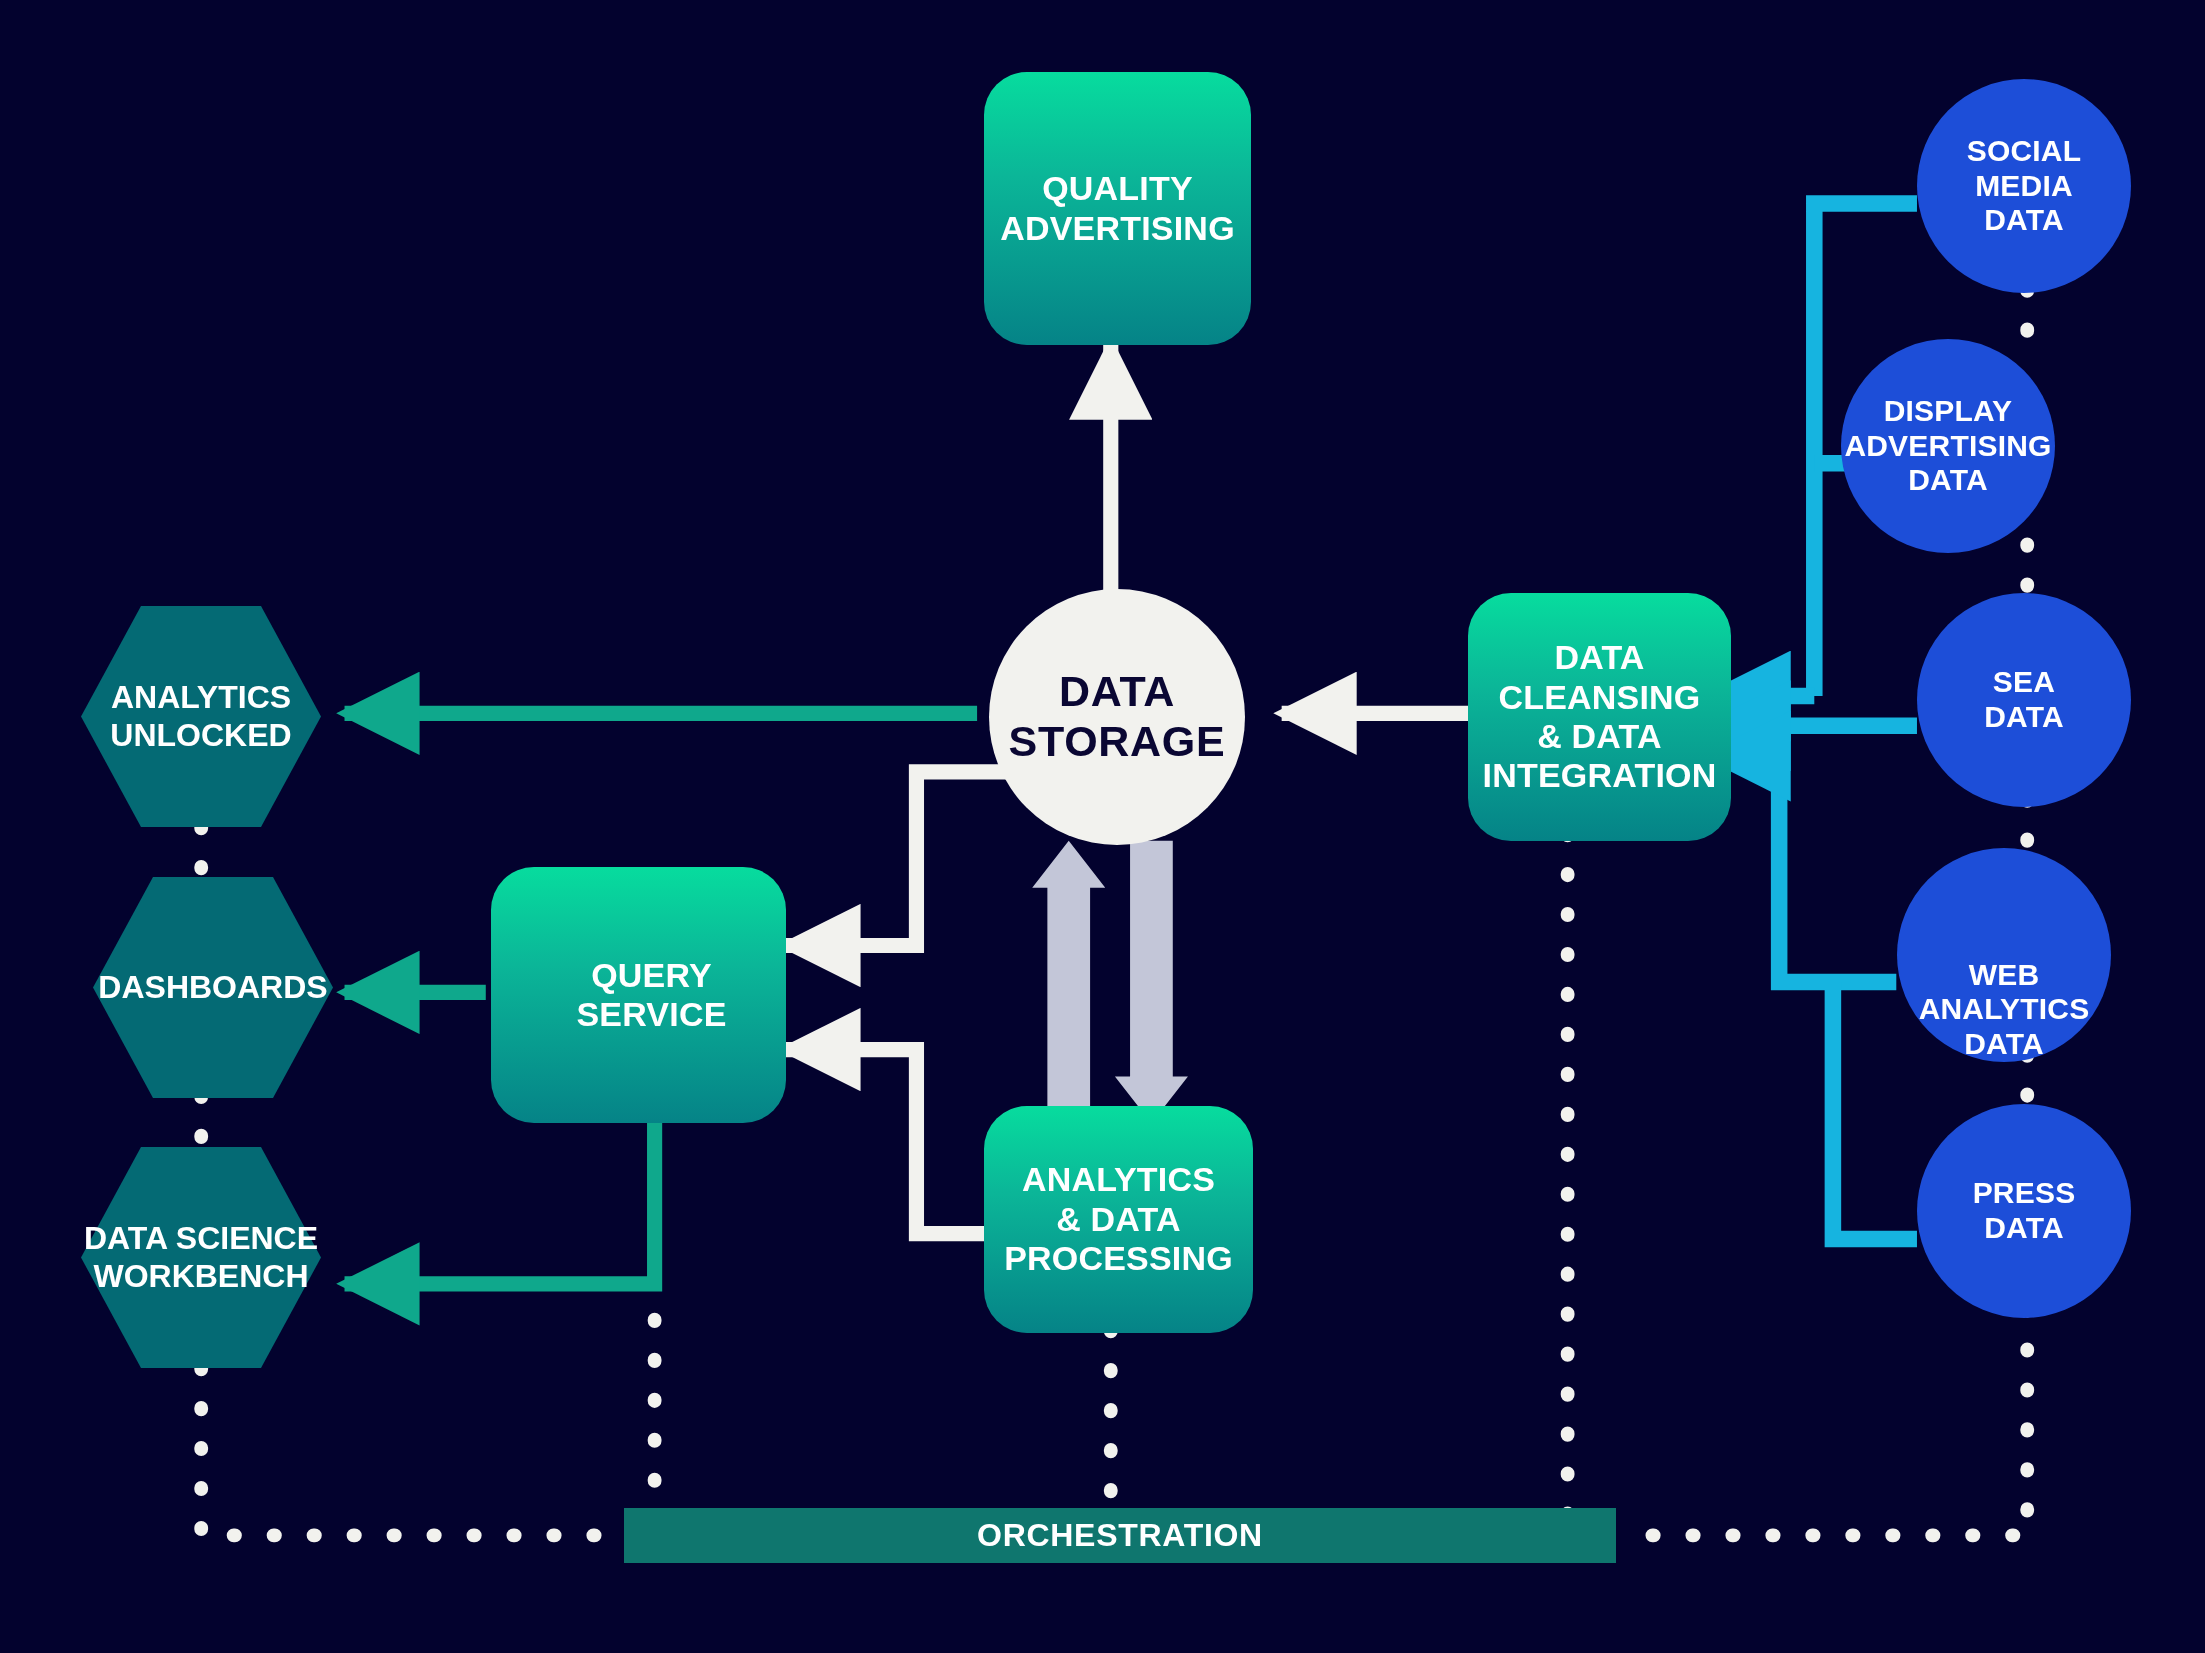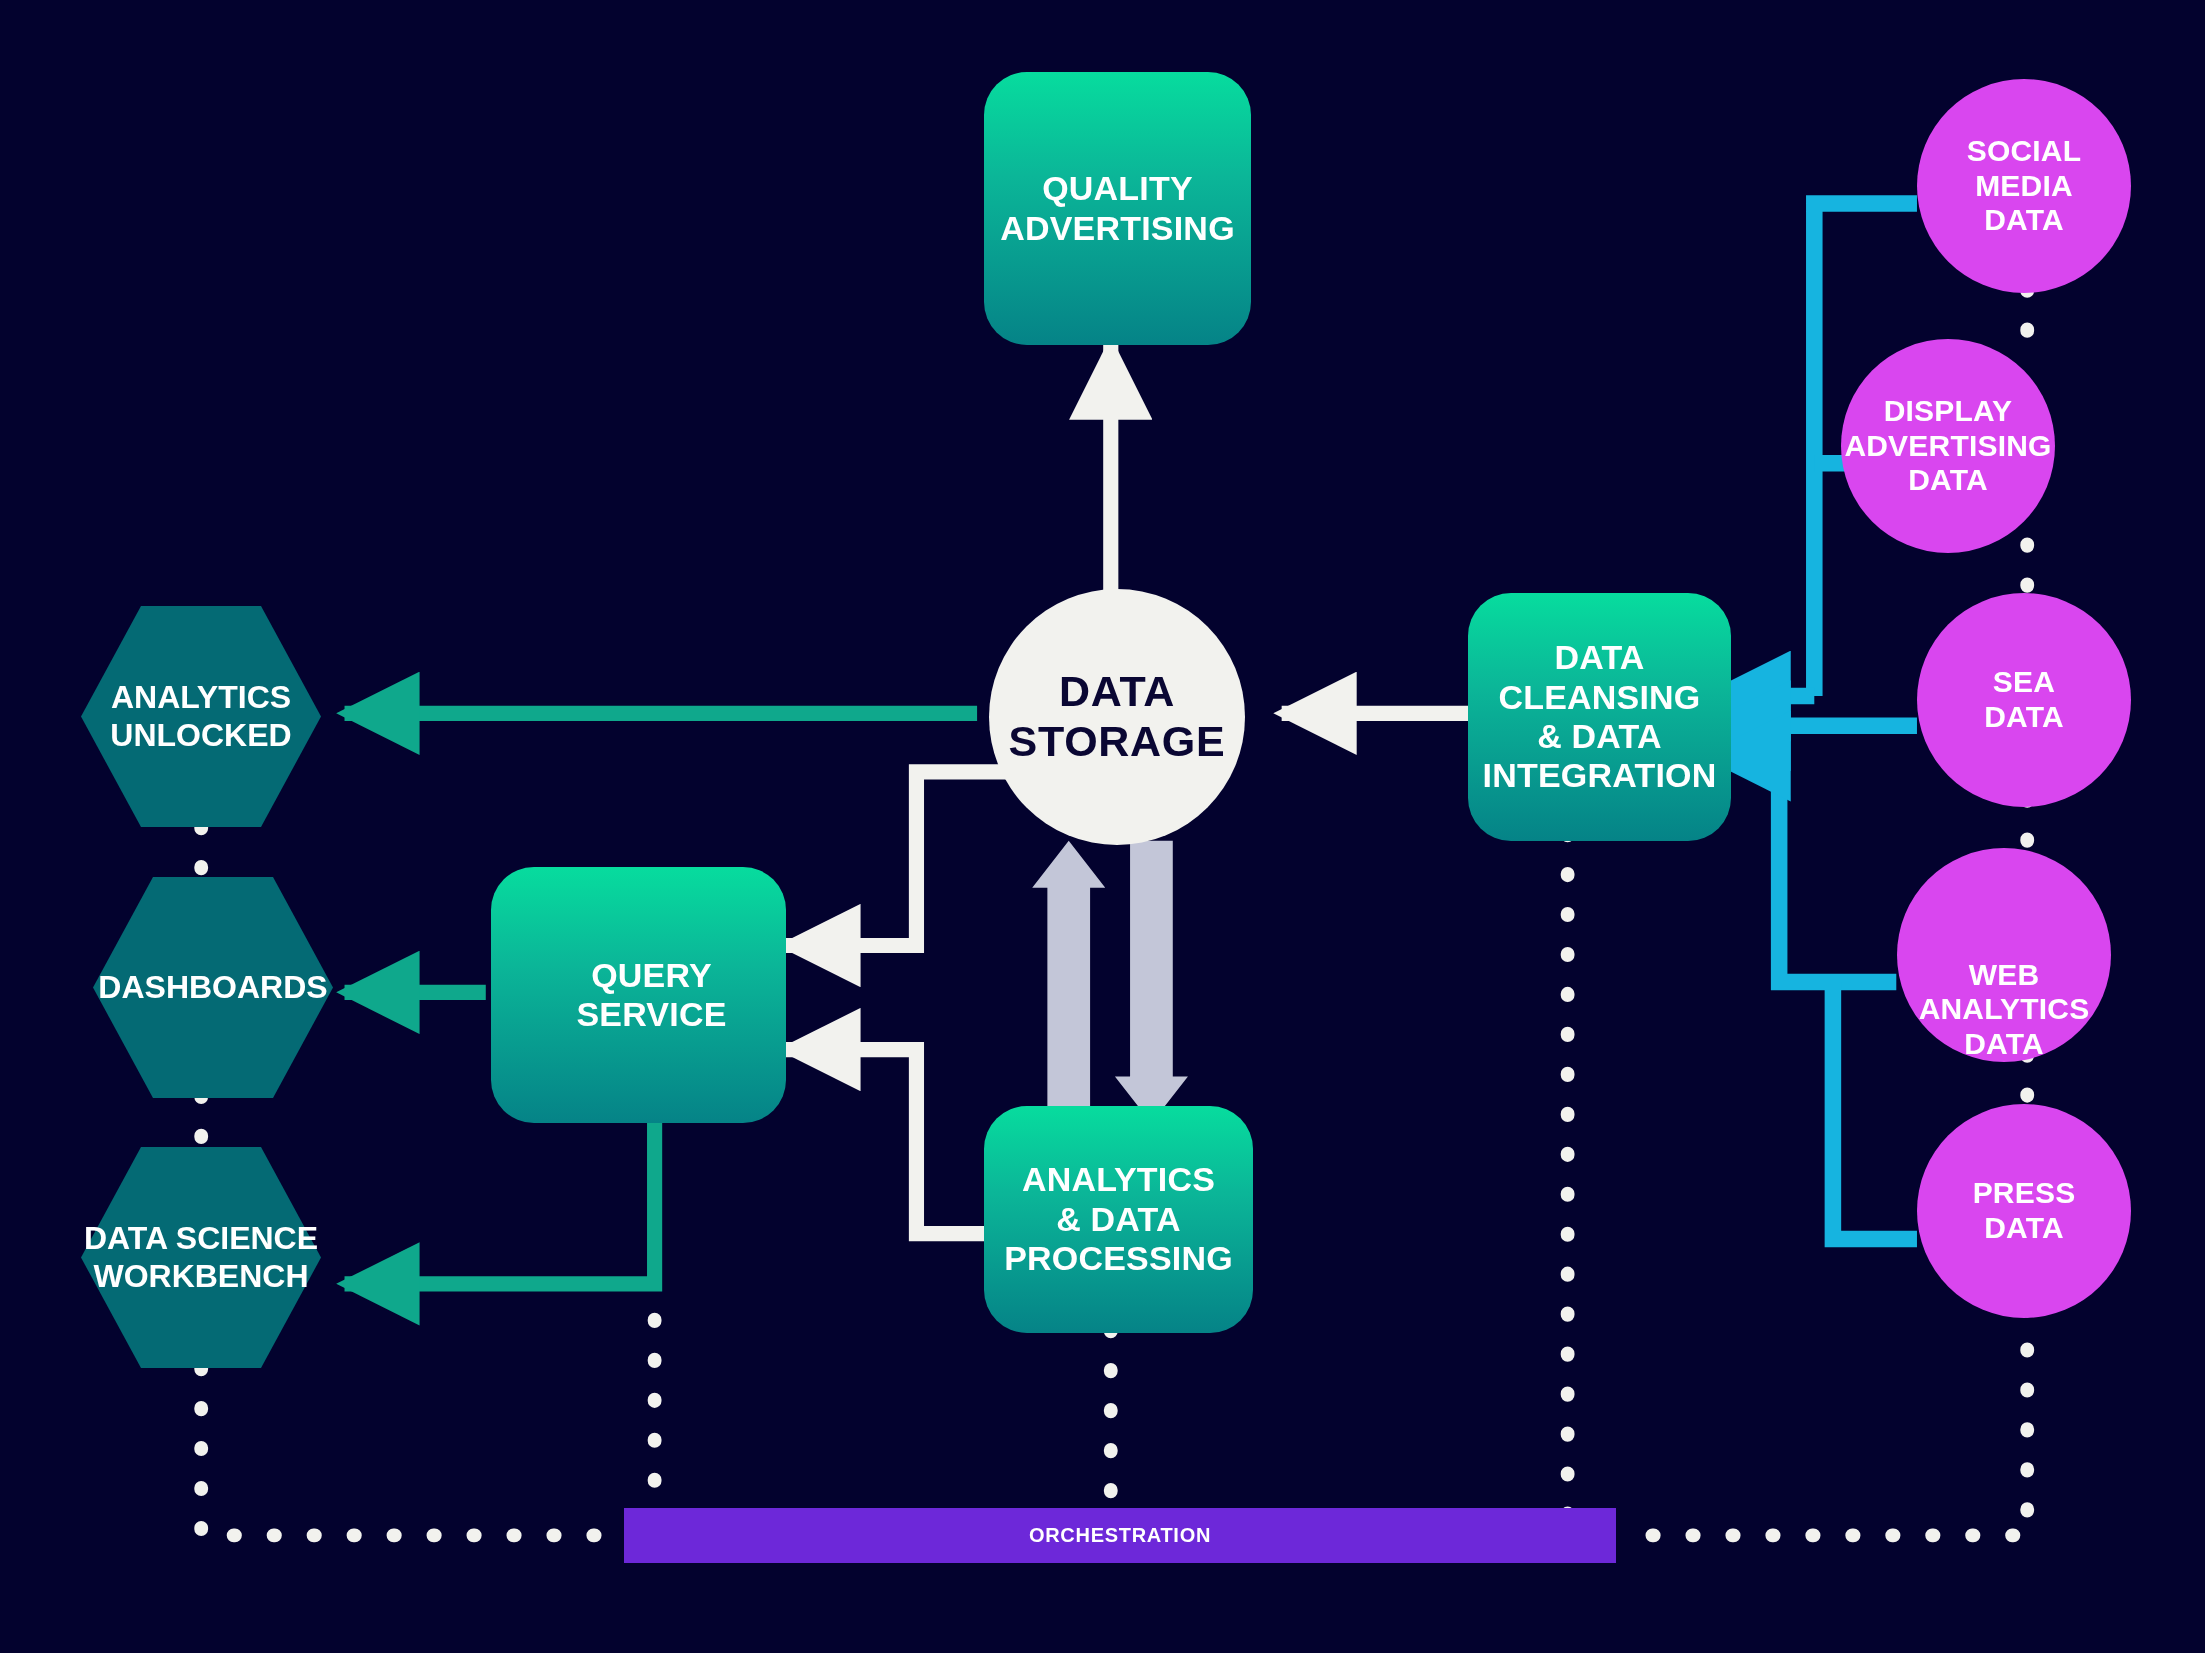--- a/index.html
+++ b/index.html
@@ -48,21 +48,21 @@
     border-radius: 50%;
     background: #F2F2EE;
     color: #0A0733;
     font-size: 43px;
     letter-spacing: 0.7px;
   }
 
   
   .source {
     border-radius: 50%;
-    background: #d946ef;
+    background: #1d4ed8;
     font-size: 30px;
   }
 
   
   .hexwrap { position: absolute; z-index: 5; }
   .hex {
     position: absolute;
     left: 0; top: 0;
     width: 100%; height: 100%;
     background: #046A74;
@@ -78,22 +78,22 @@
     text-align: center;
     color: #fff;
     font-weight: bold;
     font-size: 32px;
     line-height: 1.16;
     white-space: pre-line;
   }
 
   
   .orch {
-    background: #6d28d9;
-    font-size: 20px;
+    background: #0f766e;
+    font-size: 32px;
     letter-spacing: 0.7px;
     z-index: 6;
   }
 </style>
 </head>
 <body>
 
 <div id="stage">
 
   <svg id="wires" viewBox="0 0 3200 2400">

